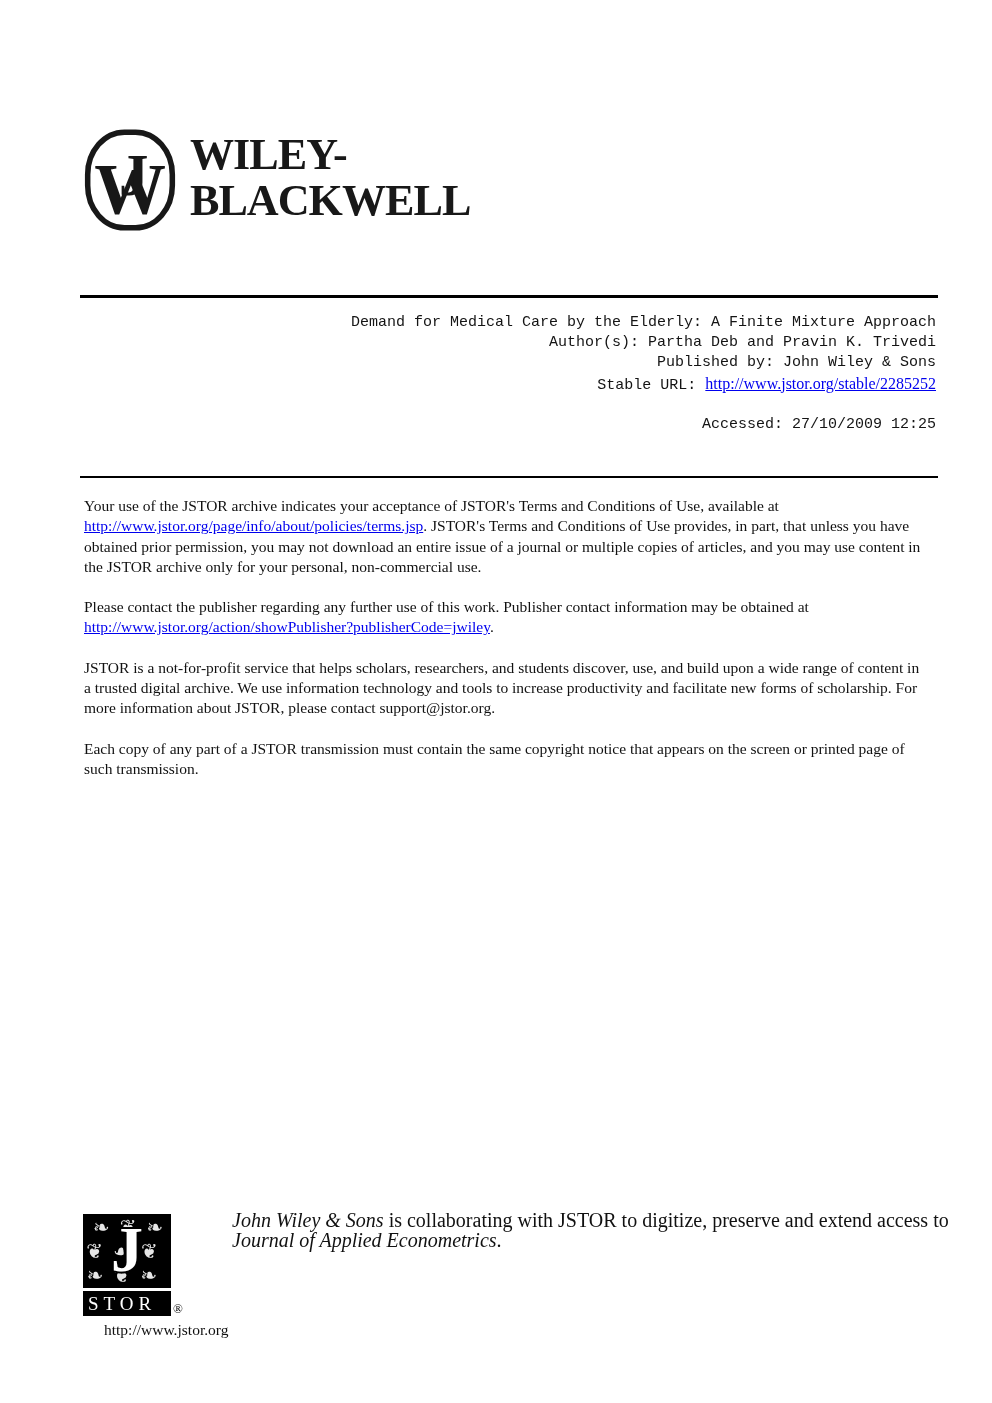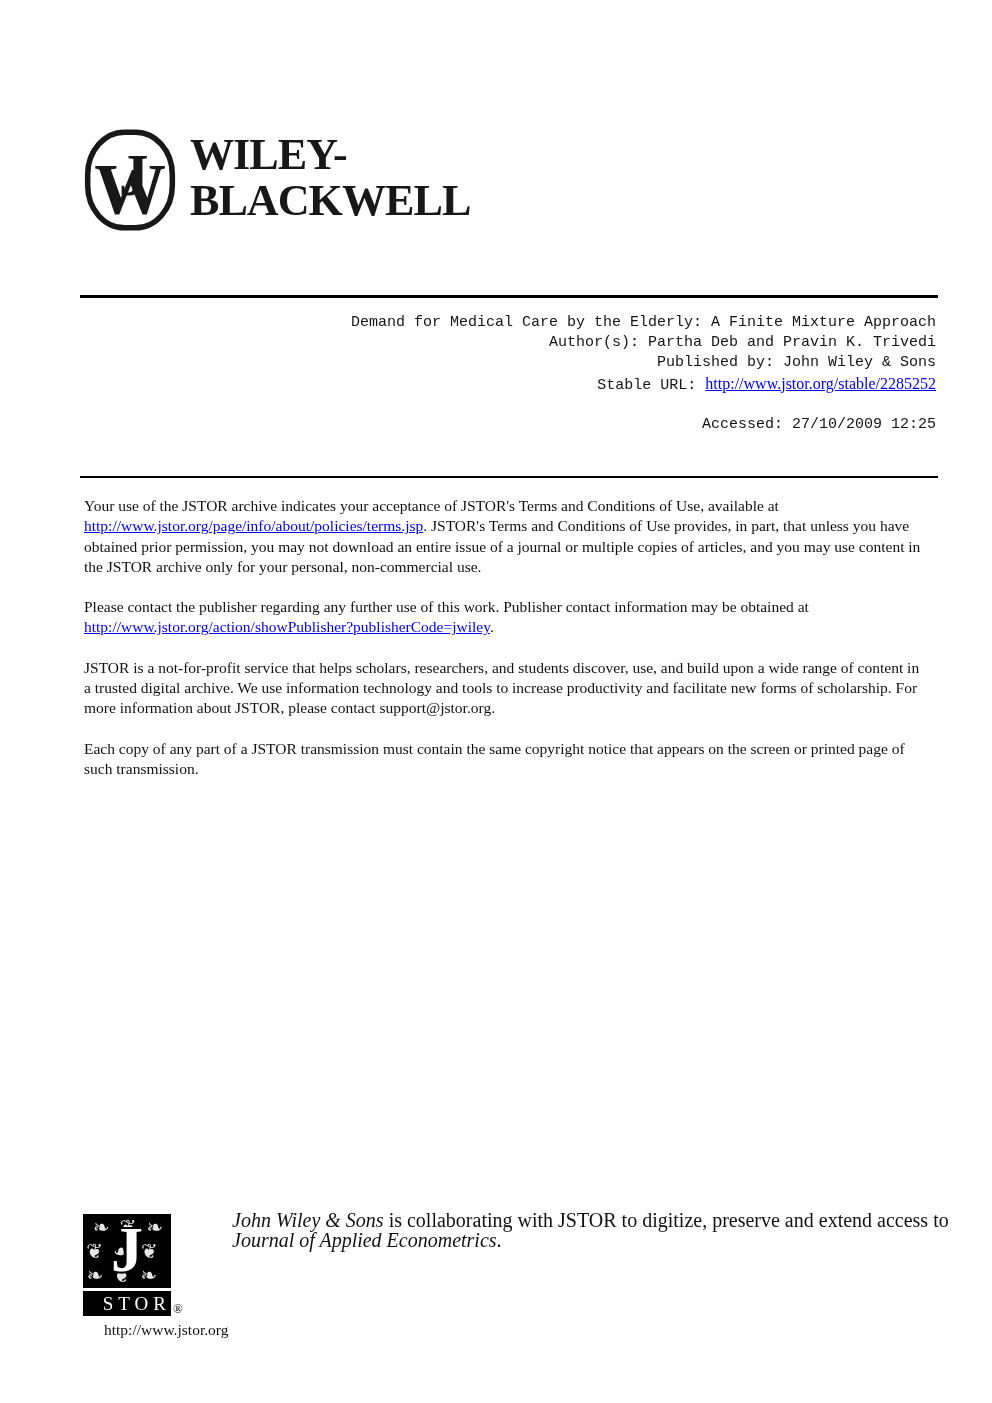--- a/index.html
+++ b/index.html
@@ -64,21 +64,21 @@
     position:absolute; left:50%; top:50%;
     transform:translate(-50%,-52%);
     font-family:"Liberation Serif", serif;
     font-size:64px; font-weight:bold; color:#fff;
     text-shadow:3px 0 0 #000, -3px 0 0 #000, 0 2px 0 #000, 0 -2px 0 #000;
   }
   .jstor-stor {
     margin-top:3px; width:88px; height:25px; background:#000;
     color:#fff; font-family:"Liberation Serif", serif;
     font-size:19px; line-height:25px; letter-spacing:5px;
-    text-align:right; text-indent:5px;
+    text-align:left; text-indent:5px;
   }
   .registered { position:absolute; left:173px; top:1301px; font-size:13px; color:#111; }
   .collab {
     position:absolute; left:196px; top:1210px; width:742px;
     font-family:"Liberation Serif", serif;
     font-size:20px; line-height:20px; color:#111;margin-left:36px;
   }
   .site-url { position:absolute; left:84px; top:1321px; font-size:15.5px; color:#111;margin-left:20px; }
 </style>
 </head>

